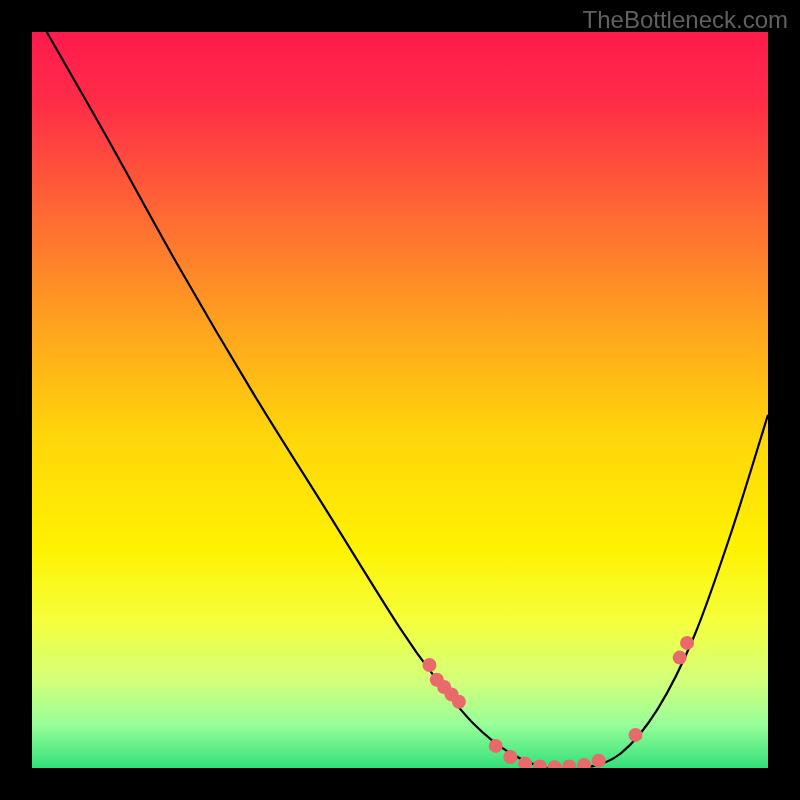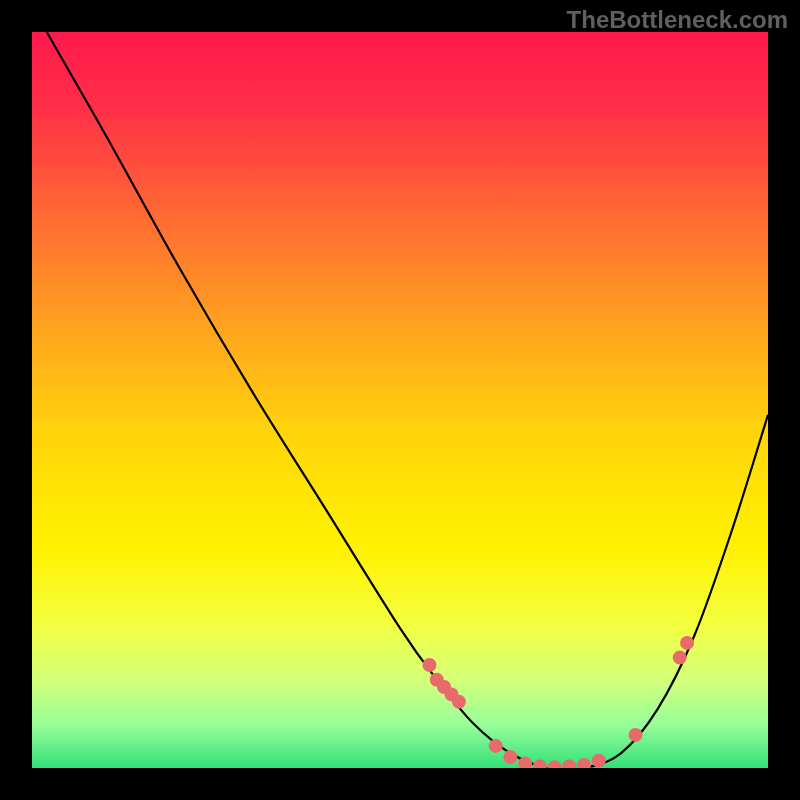--- a/index.html
+++ b/index.html
@@ -10,21 +10,21 @@
     position: relative;
     overflow: hidden;
     font-family: Arial, sans-serif;
   }
   .watermark {
     position: absolute;
     top: 6px;
     right: 12px;
     color: #606060;
     font-size: 24px;
-    font-weight: 700;
+    font-weight: 400;
     z-index: 10;
   }
   .plot-area {
     position: absolute;
     left: 32px;
     top: 32px;
     width: 736px;
     height: 736px;
     overflow: hidden;
   }

